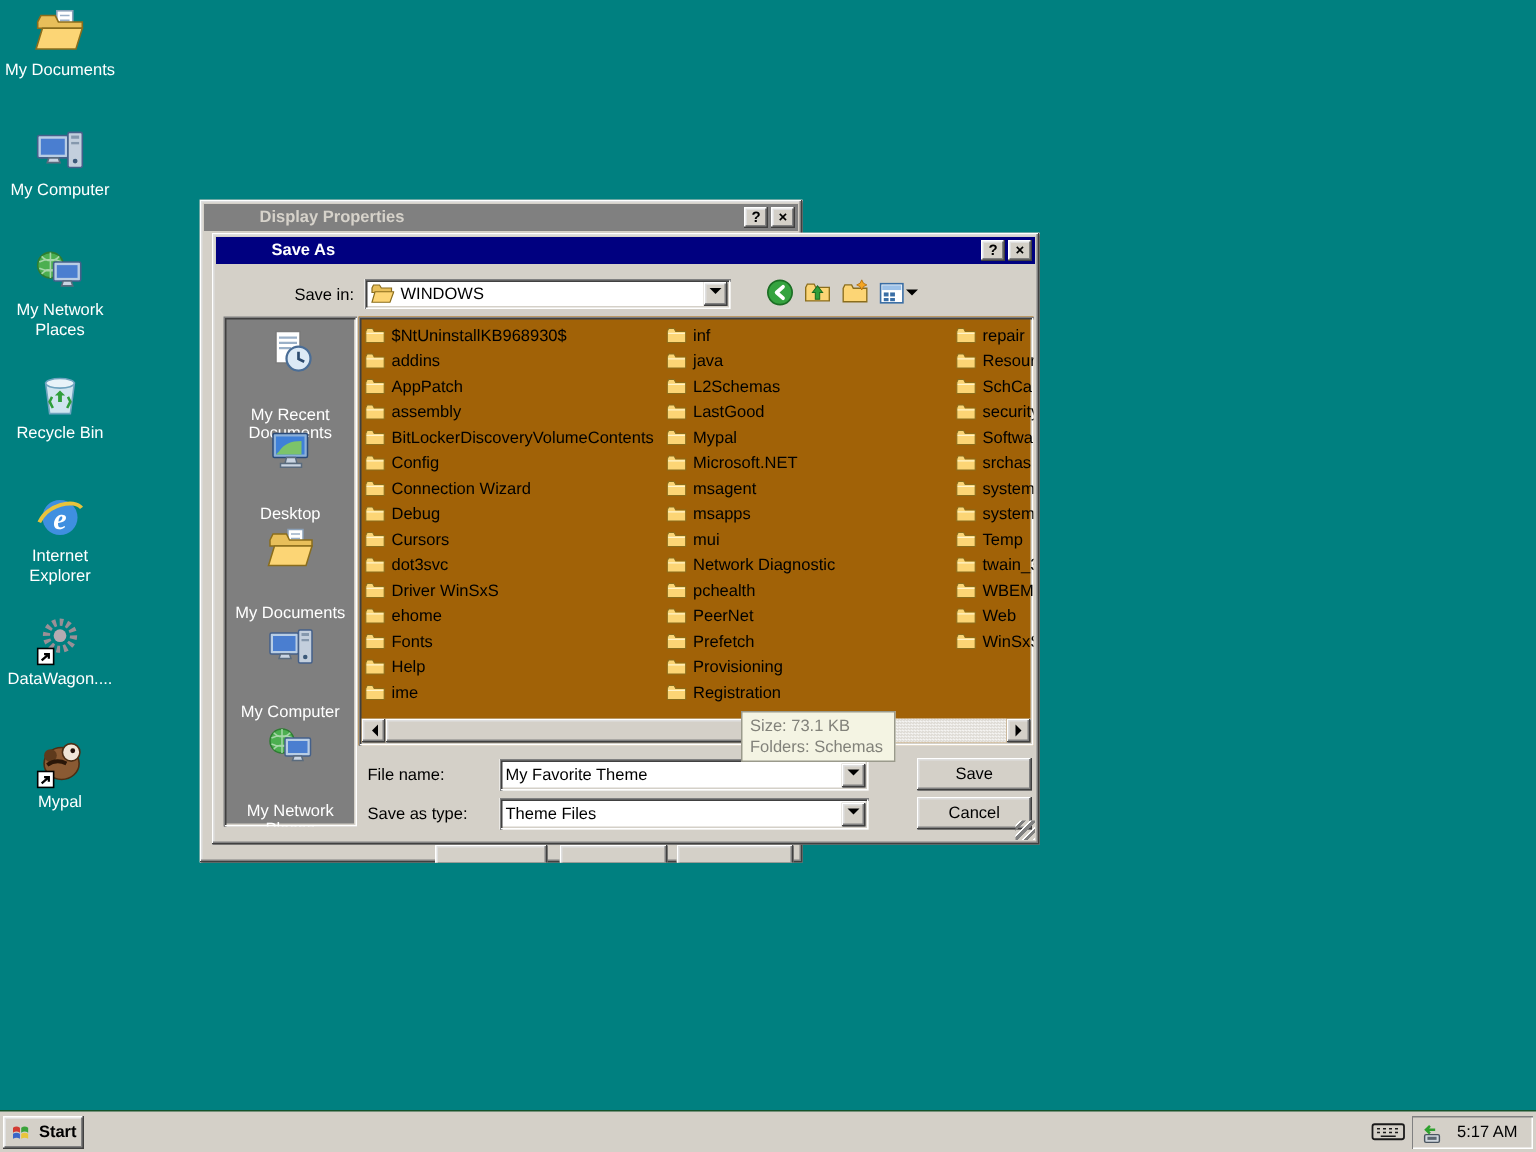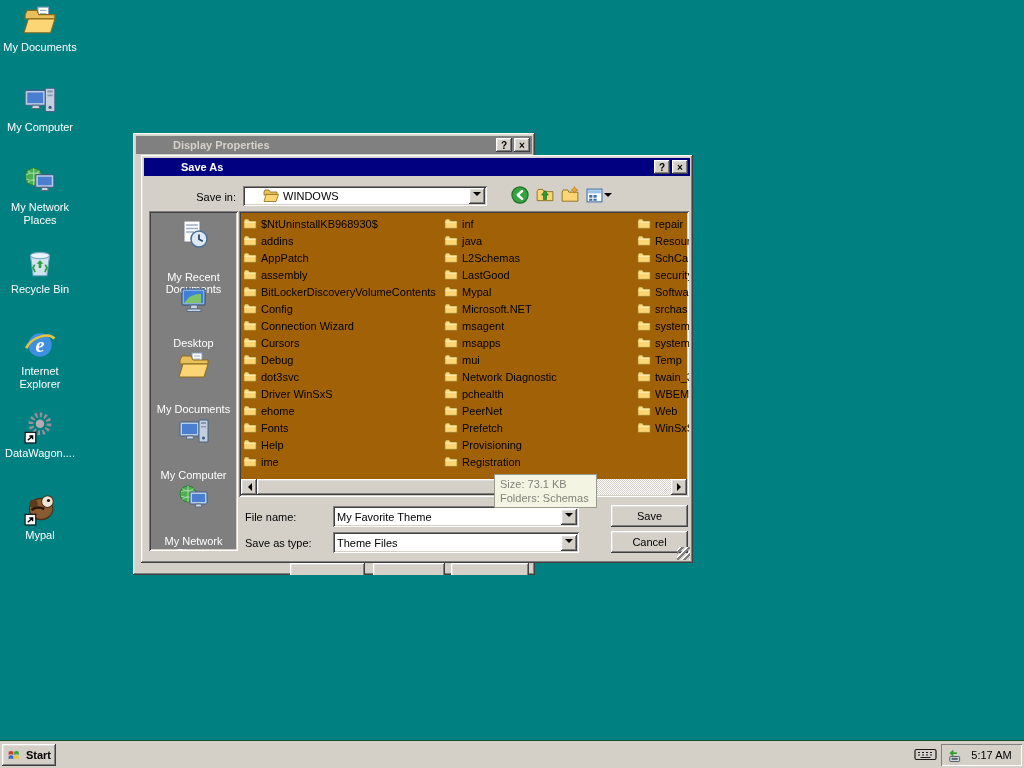--- a/index.html
+++ b/index.html
@@ -48,21 +48,21 @@
   #dp-window { position:absolute; left:133px; top:133px; width:402px; height:442px; overflow:hidden; }
   #dp-window .titlebar { color:#d6d2ca; }
   .dp-hidden-btn { position:absolute; top:430px; height:20px; }
 
   
   #save-dialog { position:absolute; left:141px; top:155px; width:552px; height:408px; }
   #save-dialog .titlebar { color:#fff; }
 
   .savein-label { position:absolute; left:40px; top:36px; width:55px; text-align:right; }
   .savein-combo { position:absolute; left:102px; top:31px; width:244px; height:20px; background:#fff;
-                  display:flex; align-items:center; padding:2px 2px 2px 20px; gap:4px; }
+                  display:flex; align-items:center; padding:2px 2px 2px 4px; gap:4px; }
   .combo-drop { width:16px; height:16px; margin-left:auto; display:flex; align-items:flex-start; justify-content:center; }
 
   .dlg-toolbar { position:absolute; left:370px; top:31px; display:flex; gap:7px; align-items:center; }
   .tool { width:18px; height:18px; }
   .tool-view { display:flex; align-items:center; gap:1px; }
   .tool-view .tool { width:17px; height:17px; }
 
   .places-bar { position:absolute; left:8px; top:56px; width:89px; height:340px; background:#7f7f7f;
                 padding-top:7px; overflow:hidden; }
   .place { height:66px; display:flex; flex-direction:column; align-items:center; color:#fff;
@@ -424,31 +424,31 @@
             <span>Connection Wizard</span>
           </div>
 
           <div class="frow">
             <span class="icon14">
               <svg viewBox="0 0 16 16">
                 <path d="M1 4.5l1-2.2h4.2l1.2 2.2H15v8.5H1z" fill="#fcd575" stroke="#8a6d1c" stroke-width="0.8"></path>
                 <path d="M1.6 6h12.8" stroke="#fff3c8" stroke-width="1"></path>
               </svg>
             </span>
+            <span>Debug</span>
+          </div>
+
+          <div class="frow">
+            <span class="icon14">
+              <svg viewBox="0 0 16 16">
+                <path d="M1 4.5l1-2.2h4.2l1.2 2.2H15v8.5H1z" fill="#fcd575" stroke="#8a6d1c" stroke-width="0.8"></path>
+                <path d="M1.6 6h12.8" stroke="#fff3c8" stroke-width="1"></path>
+              </svg>
+            </span>
             <span>Cursors</span>
-          </div>
-
-          <div class="frow">
-            <span class="icon14">
-              <svg viewBox="0 0 16 16">
-                <path d="M1 4.5l1-2.2h4.2l1.2 2.2H15v8.5H1z" fill="#fcd575" stroke="#8a6d1c" stroke-width="0.8"></path>
-                <path d="M1.6 6h12.8" stroke="#fff3c8" stroke-width="1"></path>
-              </svg>
-            </span>
-            <span>Debug</span>
           </div>
 
           <div class="frow">
             <span class="icon14">
               <svg viewBox="0 0 16 16">
                 <path d="M1 4.5l1-2.2h4.2l1.2 2.2H15v8.5H1z" fill="#fcd575" stroke="#8a6d1c" stroke-width="0.8"></path>
                 <path d="M1.6 6h12.8" stroke="#fff3c8" stroke-width="1"></path>
               </svg>
             </span>
             <span>dot3svc</span>

